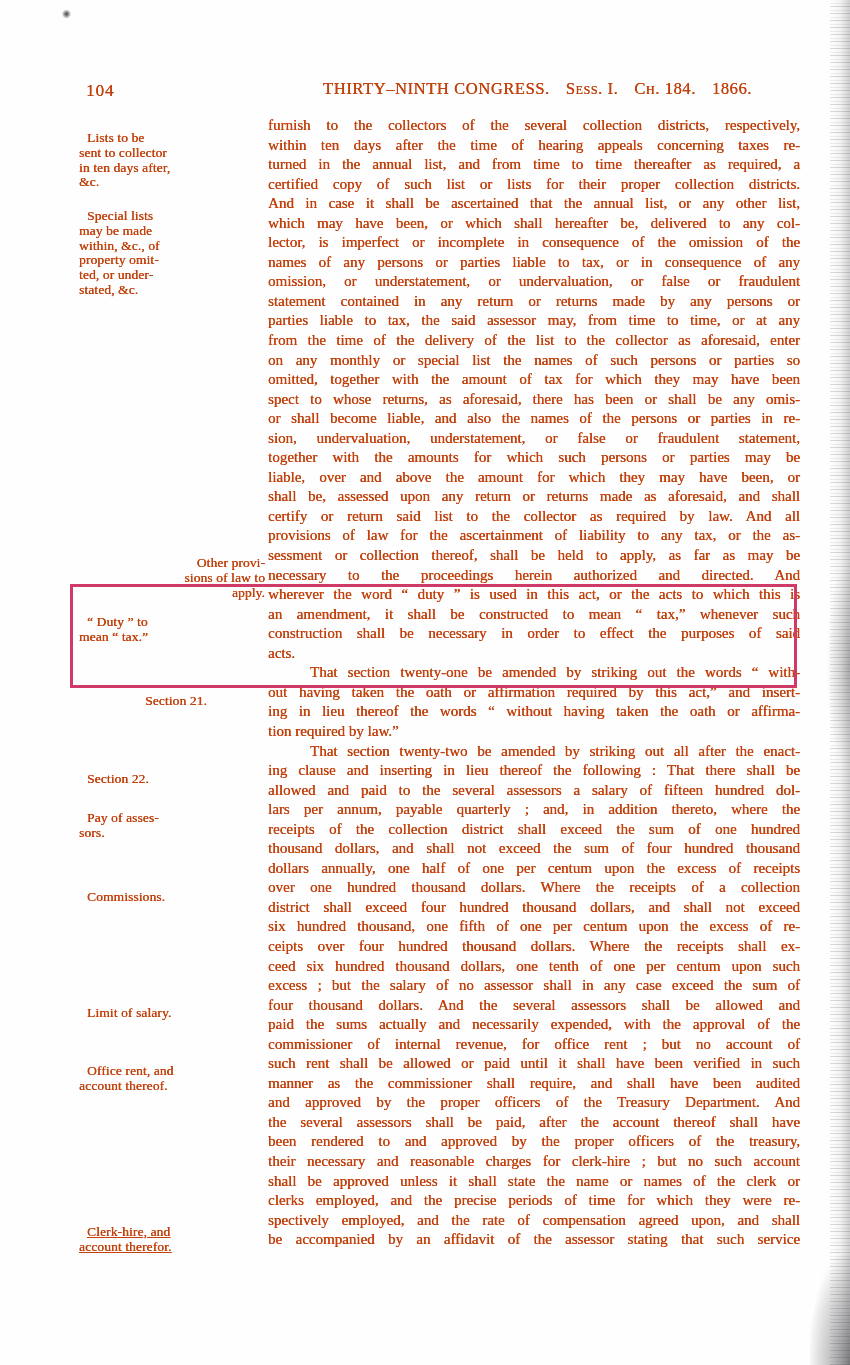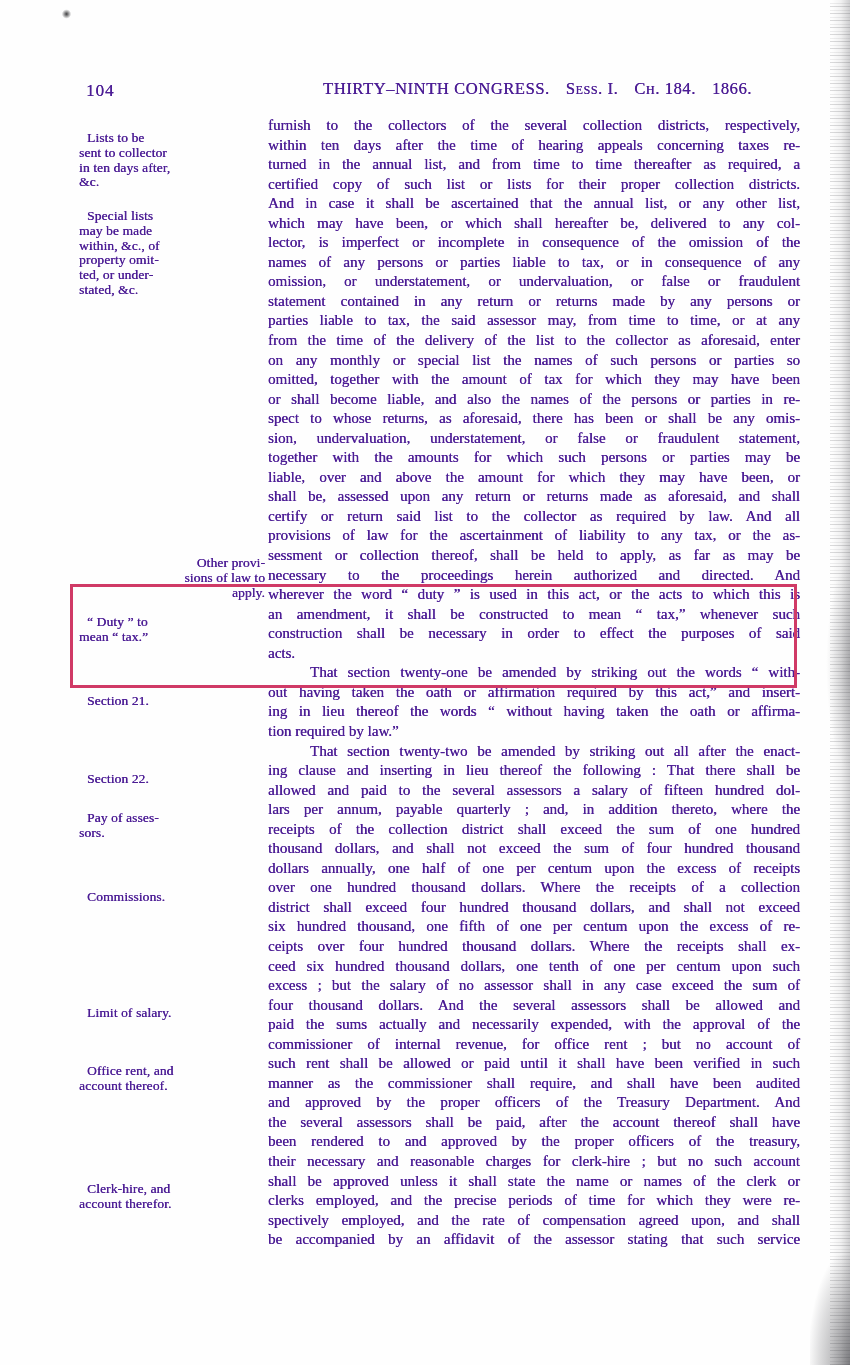--- a/index.html
+++ b/index.html
@@ -1,19 +1,19 @@
 <!DOCTYPE html>
 <html><head>
 <meta charset="utf-8">
 <style>
   html,body { margin:0; padding:0; background:#e8e8e8; }
   .page {
     position:relative; width:850px; height:1365px; margin:0 auto;
     background:#fefefe; overflow:hidden;
-    font-family:"Liberation Serif", serif; color:#4c1d95;
+    font-family:"Liberation Serif", serif; color:#c2410c;
   }
   
   .page-number {
     position:absolute; left:86px; top:81px; font-size:17px; letter-spacing:1px;
     text-shadow:0.3px 0 0 currentColor;
   }
   .header-title {
     position:absolute; left:190px; top:79px; width:570px; text-align:right;
     font-size:16.5px; letter-spacing:0.6px; white-space:nowrap;
     text-shadow:0.3px 0 0 currentColor;
@@ -91,63 +91,63 @@
       </div>
       <div class="mnote" style="top: 549px; text-align: right;">
         <div>Other provi-</div>
         <div>sions of law to</div>
         <div>apply.</div>
       </div>
       <div class="mnote" style="top: 608px;">
         <div>“ Duty ” to</div>
         <div>mean “ tax.”</div>
       </div>
-      <div class="mnote" style="top: 687px;">
+      <div class="mnote" style="top: 687px; text-align: center;">
         <div>Section 21.</div>
       </div>
       <div class="mnote" style="top: 765px;">
         <div>Section 22.</div>
       </div>
       <div class="mnote" style="top: 804px;">
         <div>Pay of asses-</div>
         <div>sors.</div>
       </div>
       <div class="mnote" style="top: 883px;">
         <div>Commissions.</div>
       </div>
       <div class="mnote" style="top: 999px;">
         <div>Limit of salary.</div>
       </div>
       <div class="mnote" style="top: 1057px;">
         <div>Office rent, and</div>
         <div>account thereof.</div>
       </div>
-      <div class="mnote" style="top: 1175px;">
+      <div class="mnote" style="top: 1218px; text-decoration: underline;">
         <div>Clerk-hire, and</div>
         <div>account therefor.</div>
       </div>
     </div>
 
   <div class="body-text">
       <div class="bl">furnish to the collectors of the several collection districts, respectively,</div>
       <div class="bl">within ten days after the time of hearing appeals concerning taxes re-</div>
       <div class="bl">turned in the annual list, and from time to time thereafter as required, a</div>
       <div class="bl">certified copy of such list or lists for their proper collection districts.</div>
       <div class="bl">And in case it shall be ascertained that the annual list, or any other list,</div>
       <div class="bl">which may have been, or which shall hereafter be, delivered to any col-</div>
       <div class="bl">lector, is imperfect or incomplete in consequence of the omission of the</div>
       <div class="bl">names of any persons or parties liable to tax, or in consequence of any</div>
       <div class="bl">omission, or understatement, or undervaluation, or false or fraudulent</div>
       <div class="bl">statement contained in any return or returns made by any persons or</div>
       <div class="bl">parties liable to tax, the said assessor may, from time to time, or at any</div>
       <div class="bl">from the time of the delivery of the list to the collector as aforesaid, enter</div>
       <div class="bl">on any monthly or special list the names of such persons or parties so</div>
       <div class="bl">omitted, together with the amount of tax for which they may have been</div>
+      <div class="bl">spect to whose returns, as aforesaid, there has been or shall be any omis-</div>
       <div class="bl">or shall become liable, and also the names of the persons or parties in re-</div>
-      <div class="bl">spect to whose returns, as aforesaid, there has been or shall be any omis-</div>
       <div class="bl">sion, undervaluation, understatement, or false or fraudulent statement,</div>
       <div class="bl">together with the amounts for which such persons or parties may be</div>
       <div class="bl">liable, over and above the amount for which they may have been, or</div>
       <div class="bl">shall be, assessed upon any return or returns made as aforesaid, and shall</div>
       <div class="bl">certify or return said list to the collector as required by law.  And all</div>
       <div class="bl">provisions of law for the ascertainment of liability to any tax, or the as-</div>
       <div class="bl">sessment or collection thereof, shall be held to apply, as far as may be</div>
       <div class="bl">necessary to the proceedings herein authorized and directed.  And</div>
       <div class="bl">wherever the word “ duty ” is used in this act, or the acts to which this is</div>
       <div class="bl">an amendment, it shall be constructed to mean “ tax,” whenever such</div>

